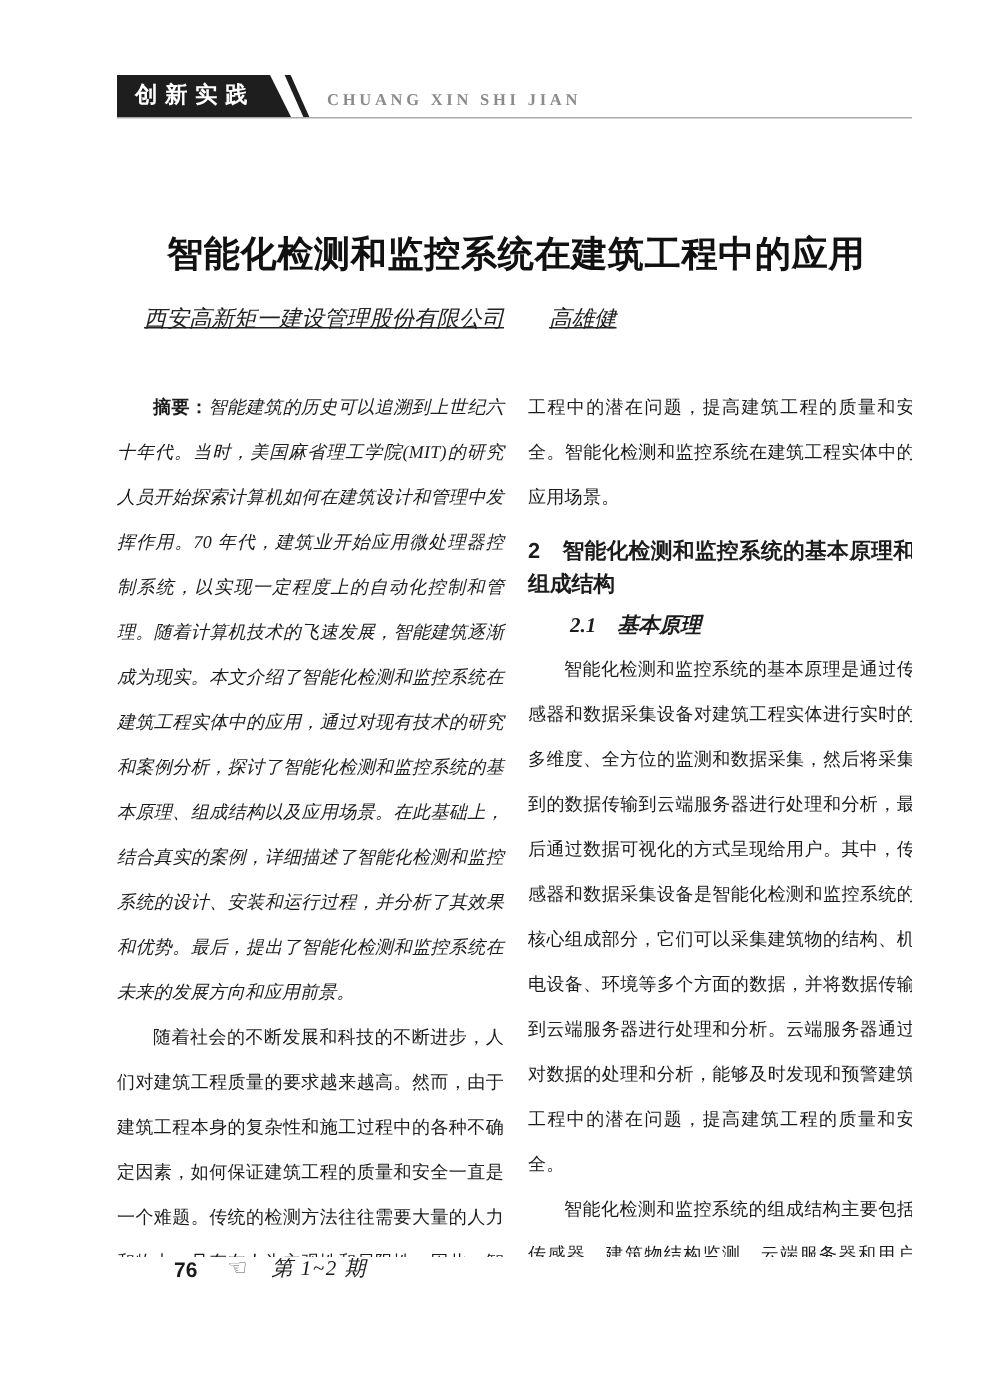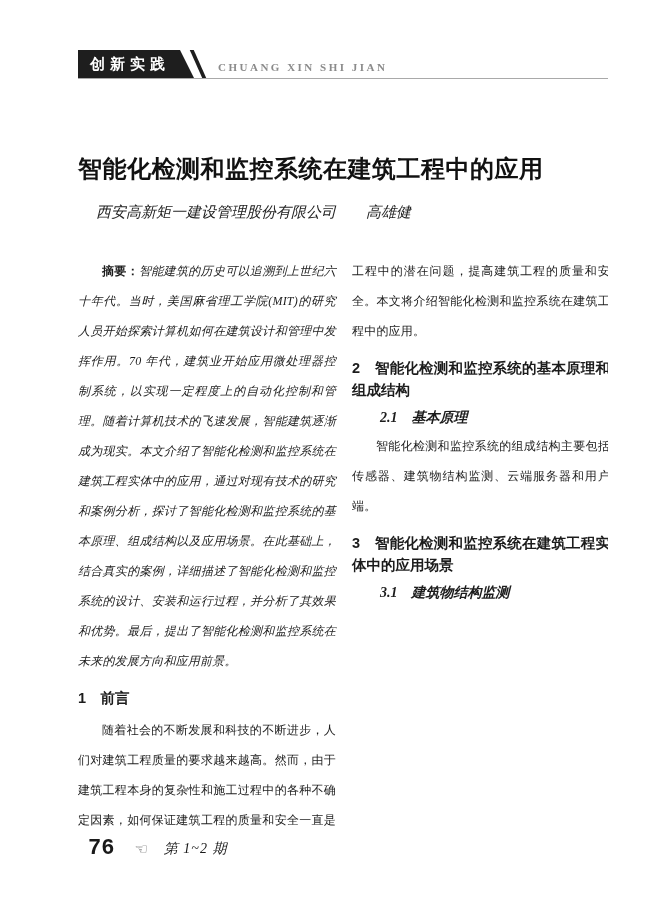--- a/index.html
+++ b/index.html
@@ -55,27 +55,29 @@
   }
 
   
   .title {
     margin-top: 74px;
     font-family: "Liberation Sans", "DejaVu Sans", sans-serif;
     font-weight: bold;
     font-size: 24px;
     letter-spacing: 0.5px;
     color: #111111;
+    text-align: center;
   }
   .byline {
     margin-top: 18px;
     margin-left: 18px;
     font-style: italic;
     font-size: 15px;
     color: #222222;
+    text-decoration: underline;
   }
   .byline .gap { display: inline-block; width: 2em; }
 
   
   .columns {
     display: flex;
     gap: 16px;
     margin-top: 34px;
     height: 582px;
     overflow: hidden;
@@ -111,24 +113,25 @@
 
   
   .footer {
     position: absolute;
     left: 88px;
     top: 836px;
     display: flex;
     align-items: center;
   }
   .page-num {
-    font-family: Liberation Mono, monospace;
+    font-family: Liberation Sans, sans-serif;
     font-weight: bold;
-    font-size: 22px;
+    font-size: 14px;
     color: #1a1a1a;
+    margin-left: 28px;
   }
   .manicule {
     font-size: 15px;
     color: #555555;
     margin: 0 16px 0 20px;
   }
   .issue {
     font-size: 14px;
     font-style: italic;
     color: #1a1a1a;
@@ -152,29 +155,29 @@
 
     <h1 class="title">智能化检测和监控系统在建筑工程中的应用</h1>
     <div class="byline">
       <span>西安高新矩一建设管理股份有限公司</span><span class="gap"></span><span>高雄健</span>
     </div>
 
     <div class="columns">
 
       <div class="col">
         <p class="para kai"><span class="b-label">摘要：</span><span>智能建筑的历史可以追溯到上世纪六十年代。当时，美国麻省理工学院(MIT)的研究人员开始探索计算机如何在建筑设计和管理中发挥作用。70 年代，建筑业开始应用微处理器控制系统，以实现一定程度上的自动化控制和管理。随着计算机技术的飞速发展，智能建筑逐渐成为现实。本文介绍了智能化检测和监控系统在建筑工程实体中的应用，通过对现有技术的研究和案例分析，探讨了智能化检测和监控系统的基本原理、组成结构以及应用场景。在此基础上，结合真实的案例，详细描述了智能化检测和监控系统的设计、安装和运行过程，并分析了其效果和优势。最后，提出了智能化检测和监控系统在未来的发展方向和应用前景。</span></p>
-        <h2 class="h1">1　前言</h2>
         <p class="para">随着社会的不断发展和科技的不断进步，人们对建筑工程质量的要求越来越高。然而，由于建筑工程本身的复杂性和施工过程中的各种不确定因素，如何保证建筑工程的质量和安全一直是一个难题。传统的检测方法往往需要大量的人力和物力，且存在人为主观性和局限性。因此，智能化检测和监控系统的出现为解决这一问题提供了新的思路和方法。</p>
 
       </div>
 
       <div class="col">
-        <p class="para no-indent">工程中的潜在问题，提高建筑工程的质量和安全。本文将介绍智能化检测和监控系统在建筑工程中的应用。</p>
+        <p class="para no-indent">工程中的潜在问题，提高建筑工程的质量和安全。智能化检测和监控系统在建筑工程实体中的应用场景。</p>
         <h2 class="h1">2　智能化检测和监控系统的基本原理和组成结构</h2>
         <h3 class="h2">2.1　基本原理</h3>
+        <p class="para">智能化检测和监控系统的基本原理是通过传感器和数据采集设备对建筑工程实体进行实时的多维度、全方位的监测和数据采集，然后将采集到的数据传输到云端服务器进行处理和分析，最后通过数据可视化的方式呈现给用户。其中，传感器和数据采集设备是智能化检测和监控系统的核心组成部分，它们可以采集建筑物的结构、机电设备、环境等多个方面的数据，并将数据传输到云端服务器进行处理和分析。云端服务器通过对数据的处理和分析，能够及时发现和预警建筑工程中的潜在问题，提高建筑工程的质量和安全。</p>
         <p class="para">智能化检测和监控系统的组成结构主要包括传感器、建筑物结构监测、云端服务器和用户端。</p>
         <h2 class="h1">3　智能化检测和监控系统在建筑工程实体中的应用场景</h2>
         <h3 class="h2">3.1　建筑物结构监测</h3>
 
       </div>
 
     </div>
   </div>
 
   <div class="footer">

